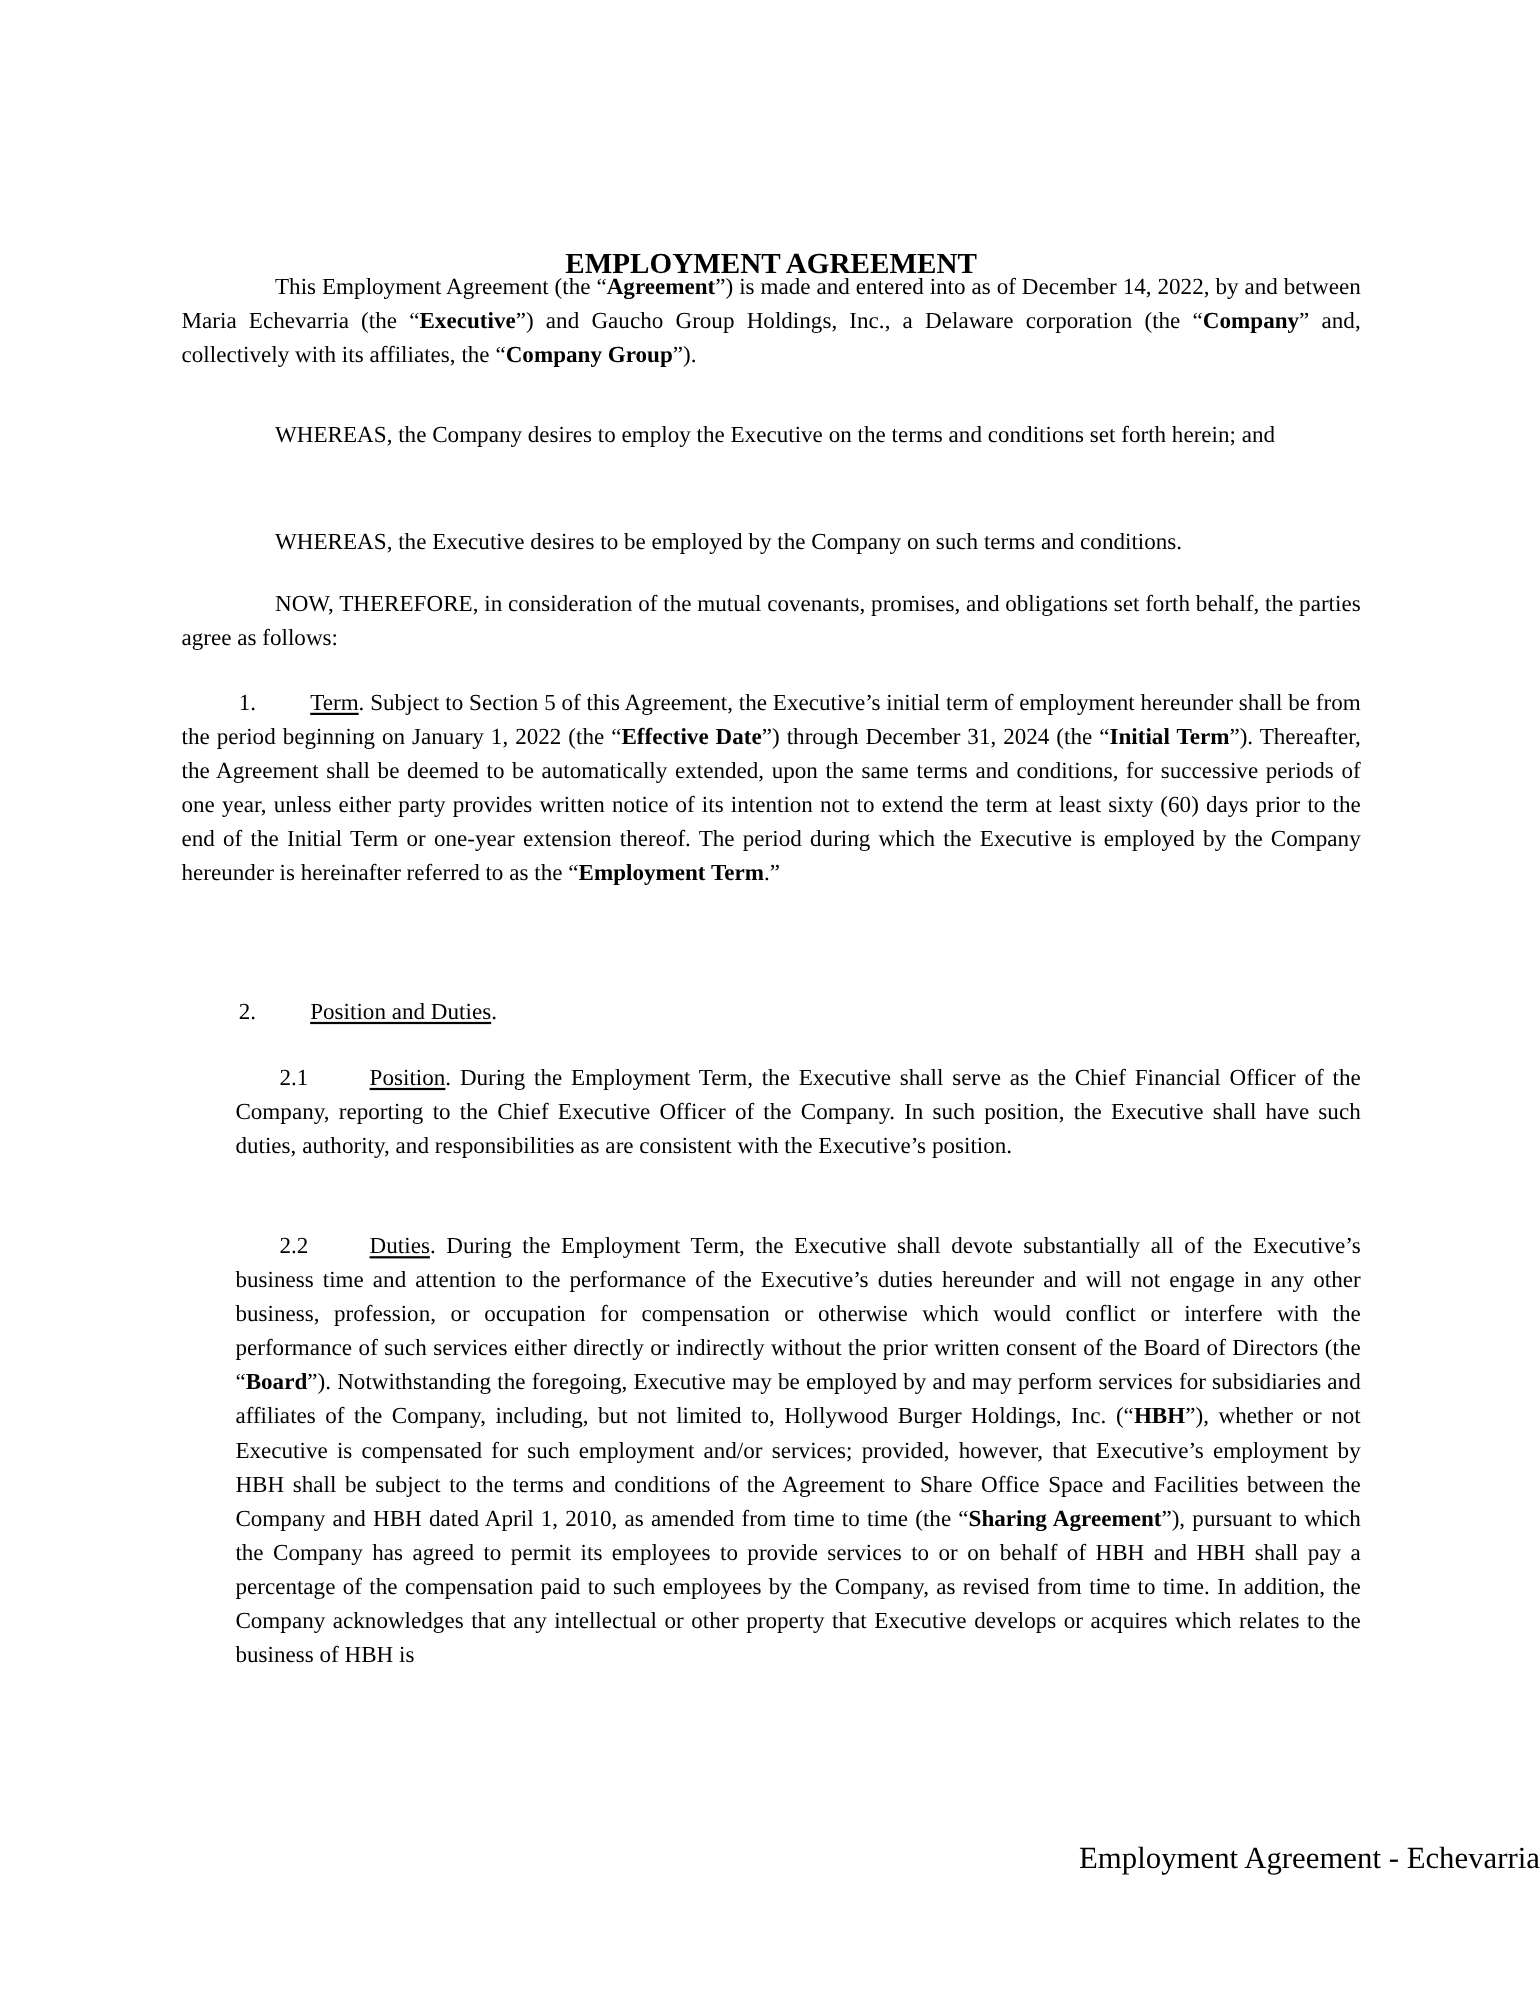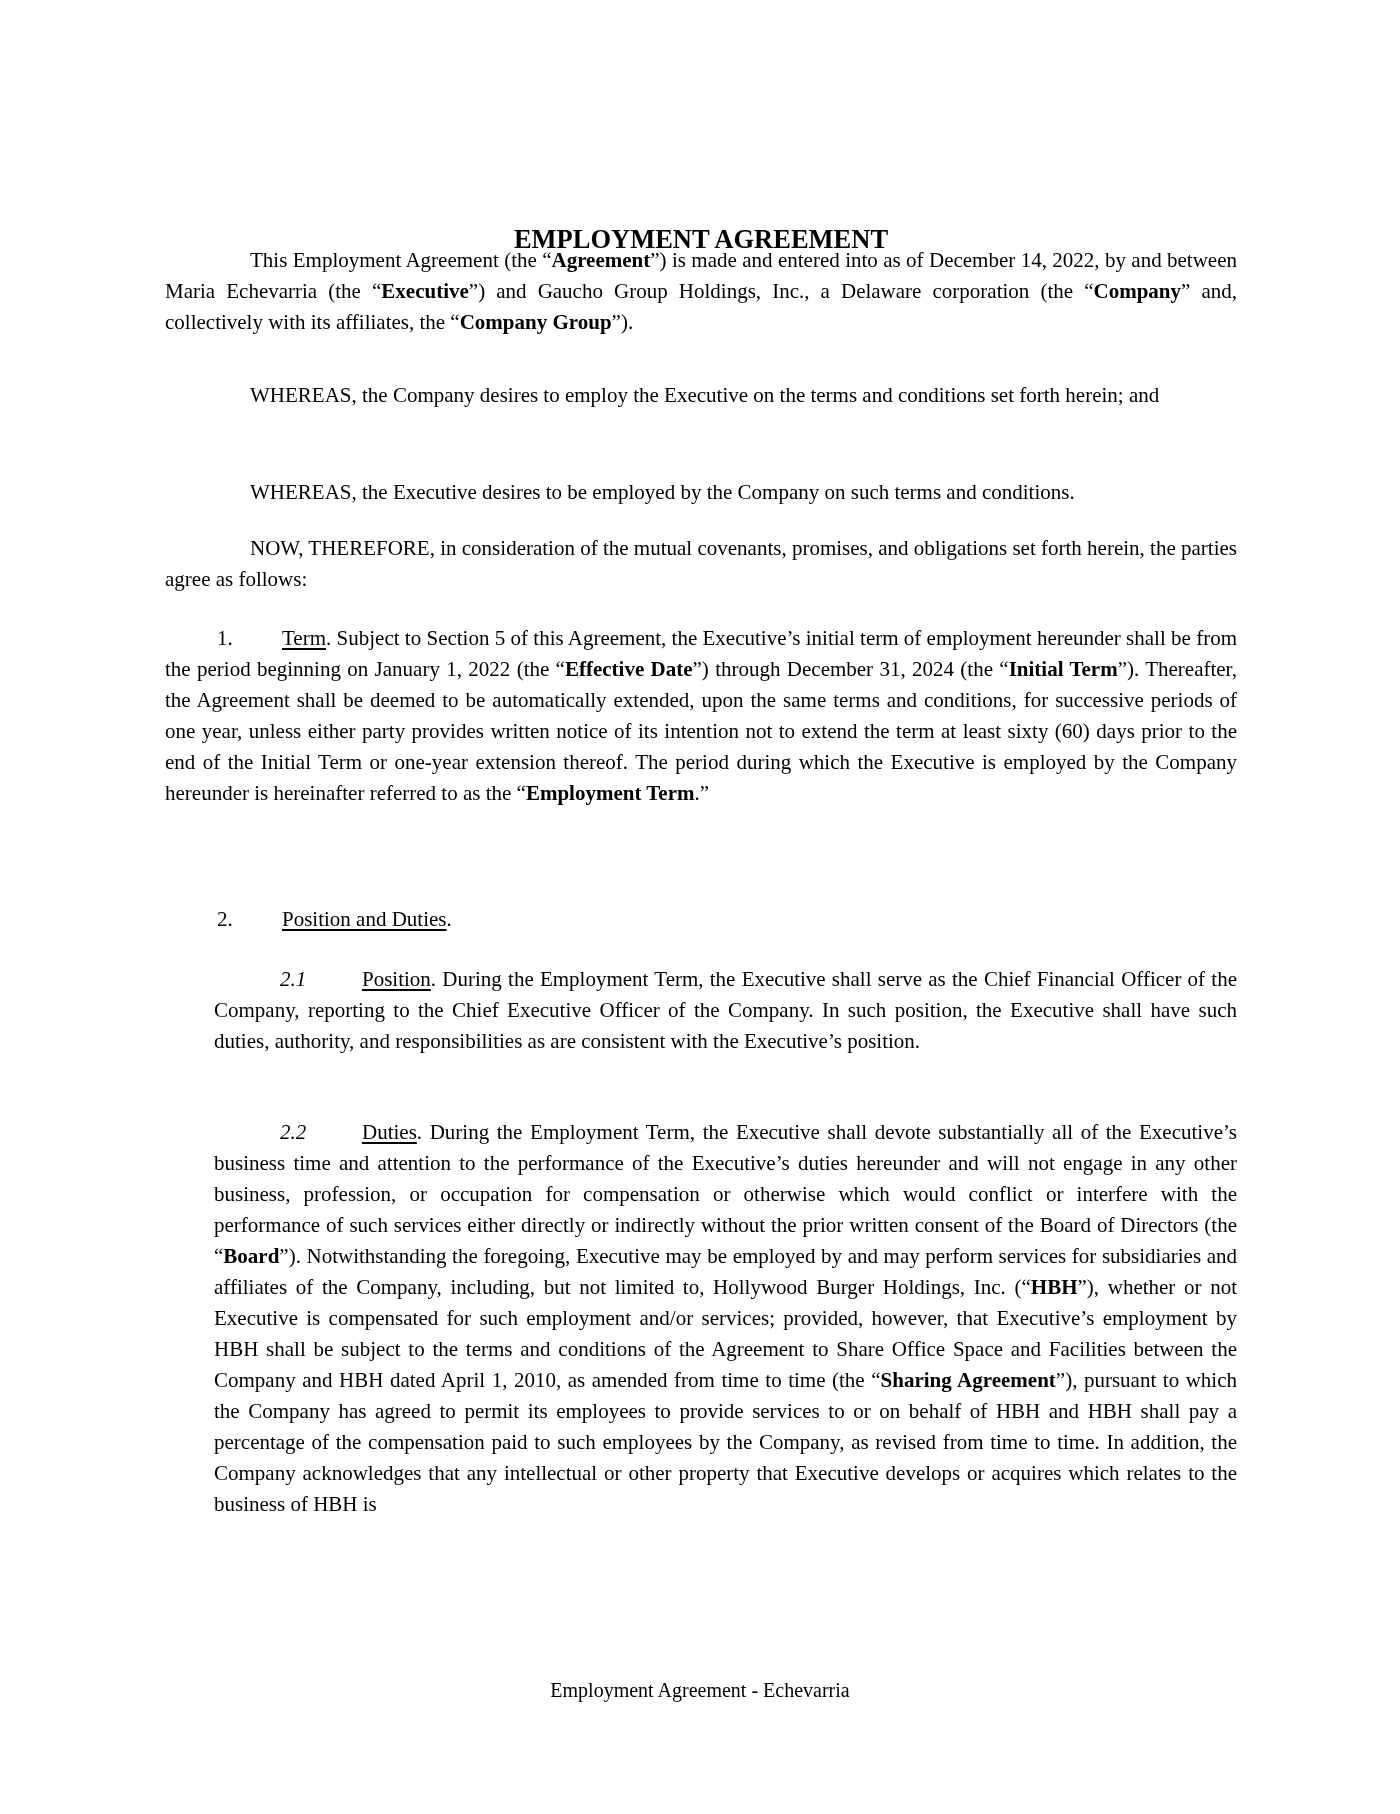--- a/index.html
+++ b/index.html
@@ -46,47 +46,47 @@
   .indent { text-indent: 85px; }
   .sub {
     left: 49px;
     width: 1023px;
   }
   .num {
     display: inline-block;
     text-indent: 0;
   }
   .num1 { margin-left: 52px; width: 65px; }
-  .num2 { margin-left: 66px; width: 82px; font-style: italic; }
+  .num2 { margin-left: 40px; width: 82px; }
   .u { text-decoration: underline; text-underline-offset: 3px; text-decoration-thickness: 1.5px; }
   b { font-weight: bold; }
   .footer {
     position: absolute;
     left: 0;
     width: 1400px;
     top: 1675px;
-    text-align: center;
-    font-size: 20px;
+    text-align: right;
+    font-size: 28px;
     line-height: 30px;
   }
 </style>
 </head>
 <body>
 
 <div class="page">
 
   <div class="title">EMPLOYMENT AGREEMENT</div>
 
   <p class="para indent" style="top:245px;"><span>This Employment Agreement (the “</span><b>Agreement</b><span>”) is made and entered into as of December 14, 2022, by and between Maria Echevarria (the “</span><b>Executive</b><span>”) and Gaucho Group Holdings, Inc., a Delaware corporation (the “</span><b>Company</b><span>” and, collectively with its affiliates, the “</span><b>Company Group</b><span>”).</span></p>
 
   <p class="para indent" style="top:380px;">WHEREAS, the Company desires to employ the Executive on the terms and conditions set forth herein; and</p>
 
   <p class="para indent" style="top:477px;font-family:Liberation Serif, serif;">WHEREAS, the Executive desires to be employed by the Company on such terms and conditions.</p>
 
-  <p class="para indent" style="top:533px;">NOW, THEREFORE, in consideration of the mutual covenants, promises, and obligations set forth herein, the parties agree as follows:</p>
+  <p class="para indent" style="top:533px;">NOW, THEREFORE, in consideration of the mutual covenants, promises, and obligations set forth behalf, the parties agree as follows:</p>
 
   <p class="para" style="top:623px;"><span class="num num1">1.</span><span class="u">Term</span><span>. Subject to Section 5 of this Agreement, the Executive’s initial term of employment hereunder shall be from the period beginning on January 1, 2022 (the “</span><b>Effective Date</b><span>”) through December 31, 2024 (the “</span><b>Initial Term</b><span>”). Thereafter, the Agreement shall be deemed to be automatically extended, upon the same terms and conditions, for successive periods of one year, unless either party provides written notice of its intention not to extend the term at least sixty (60) days prior to the end of the Initial Term or one-year extension thereof. The period during which the Executive is employed by the Company hereunder is hereinafter referred to as the “</span><b>Employment Term</b><span>.”</span></p>
 
   <p class="para" style="top:904px;"><span class="num num1">2.</span><span class="u">Position and Duties</span><span>.</span></p>
 
   <p class="para sub" style="top:964px;"><span class="num num2">2.1</span><span class="u">Position</span><span>. During the Employment Term, the Executive shall serve as the Chief Financial Officer of the Company, reporting to the Chief Executive Officer of the Company. In such position, the Executive shall have such duties, authority, and responsibilities as are consistent with the Executive’s position.</span></p>
 
   <p class="para sub" style="top:1117px;"><span class="num num2">2.2</span><span class="u">Duties</span><span>. During the Employment Term, the Executive shall devote substantially all of the Executive’s business time and attention to the performance of the Executive’s duties hereunder and will not engage in any other business, profession, or occupation for compensation or otherwise which would conflict or interfere with the performance of such services either directly or indirectly without the prior written consent of the Board of Directors (the “</span><b>Board</b><span>”). Notwithstanding the foregoing, Executive may be employed by and may perform services for subsidiaries and affiliates of the Company, including, but not limited to, Hollywood Burger Holdings, Inc. (“</span><b>HBH</b><span>”), whether or not Executive is compensated for such employment and/or services; provided, however, that Executive’s employment by HBH shall be subject to the terms and conditions of the Agreement to Share Office Space and Facilities between the Company and HBH dated April 1, 2010, as amended from time to time (the “</span><b>Sharing Agreement</b><span>”), pursuant to which the Company has agreed to permit its employees to provide services to or on behalf of HBH and HBH shall pay a percentage of the compensation paid to such employees by the  Company, as revised from time to time.  In addition, the Company acknowledges that any intellectual or other property that Executive develops or acquires which relates to the business of HBH is</span></p>
 
 </div>

